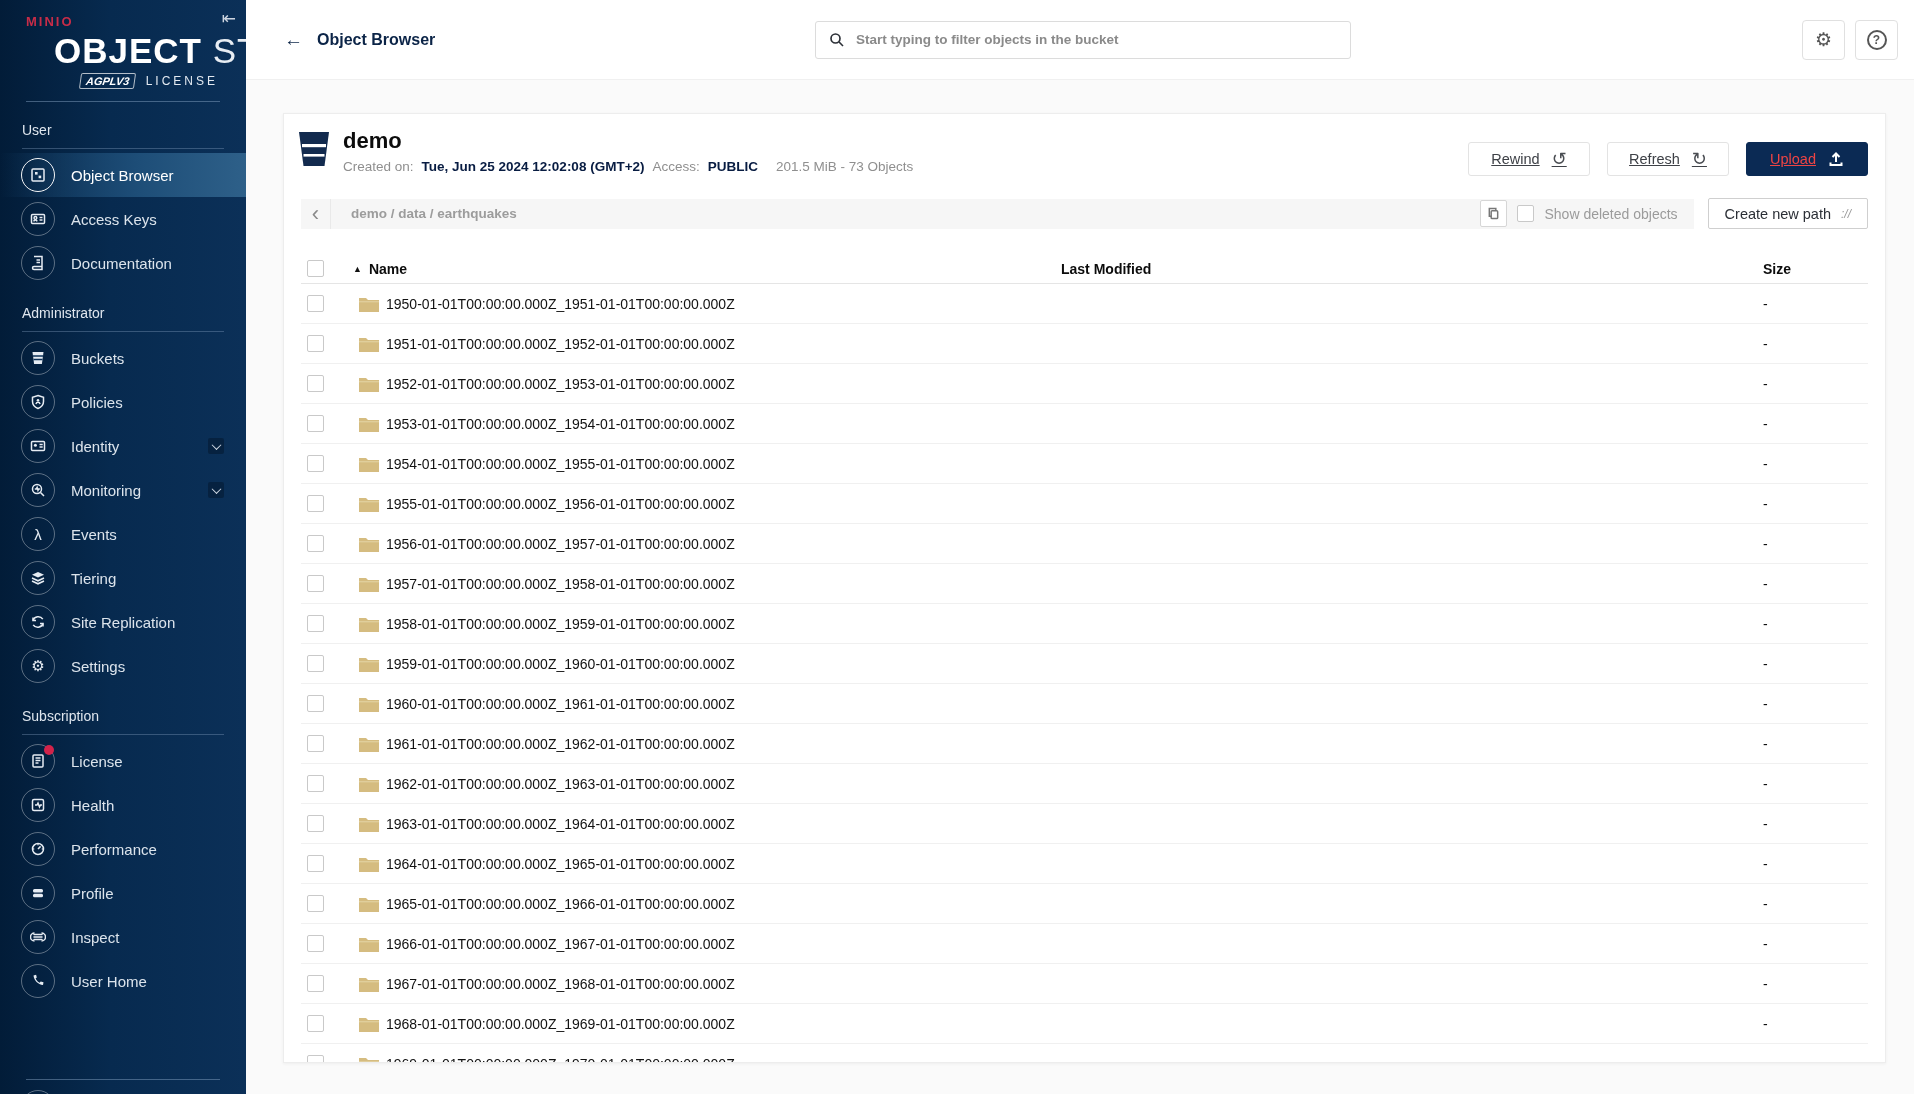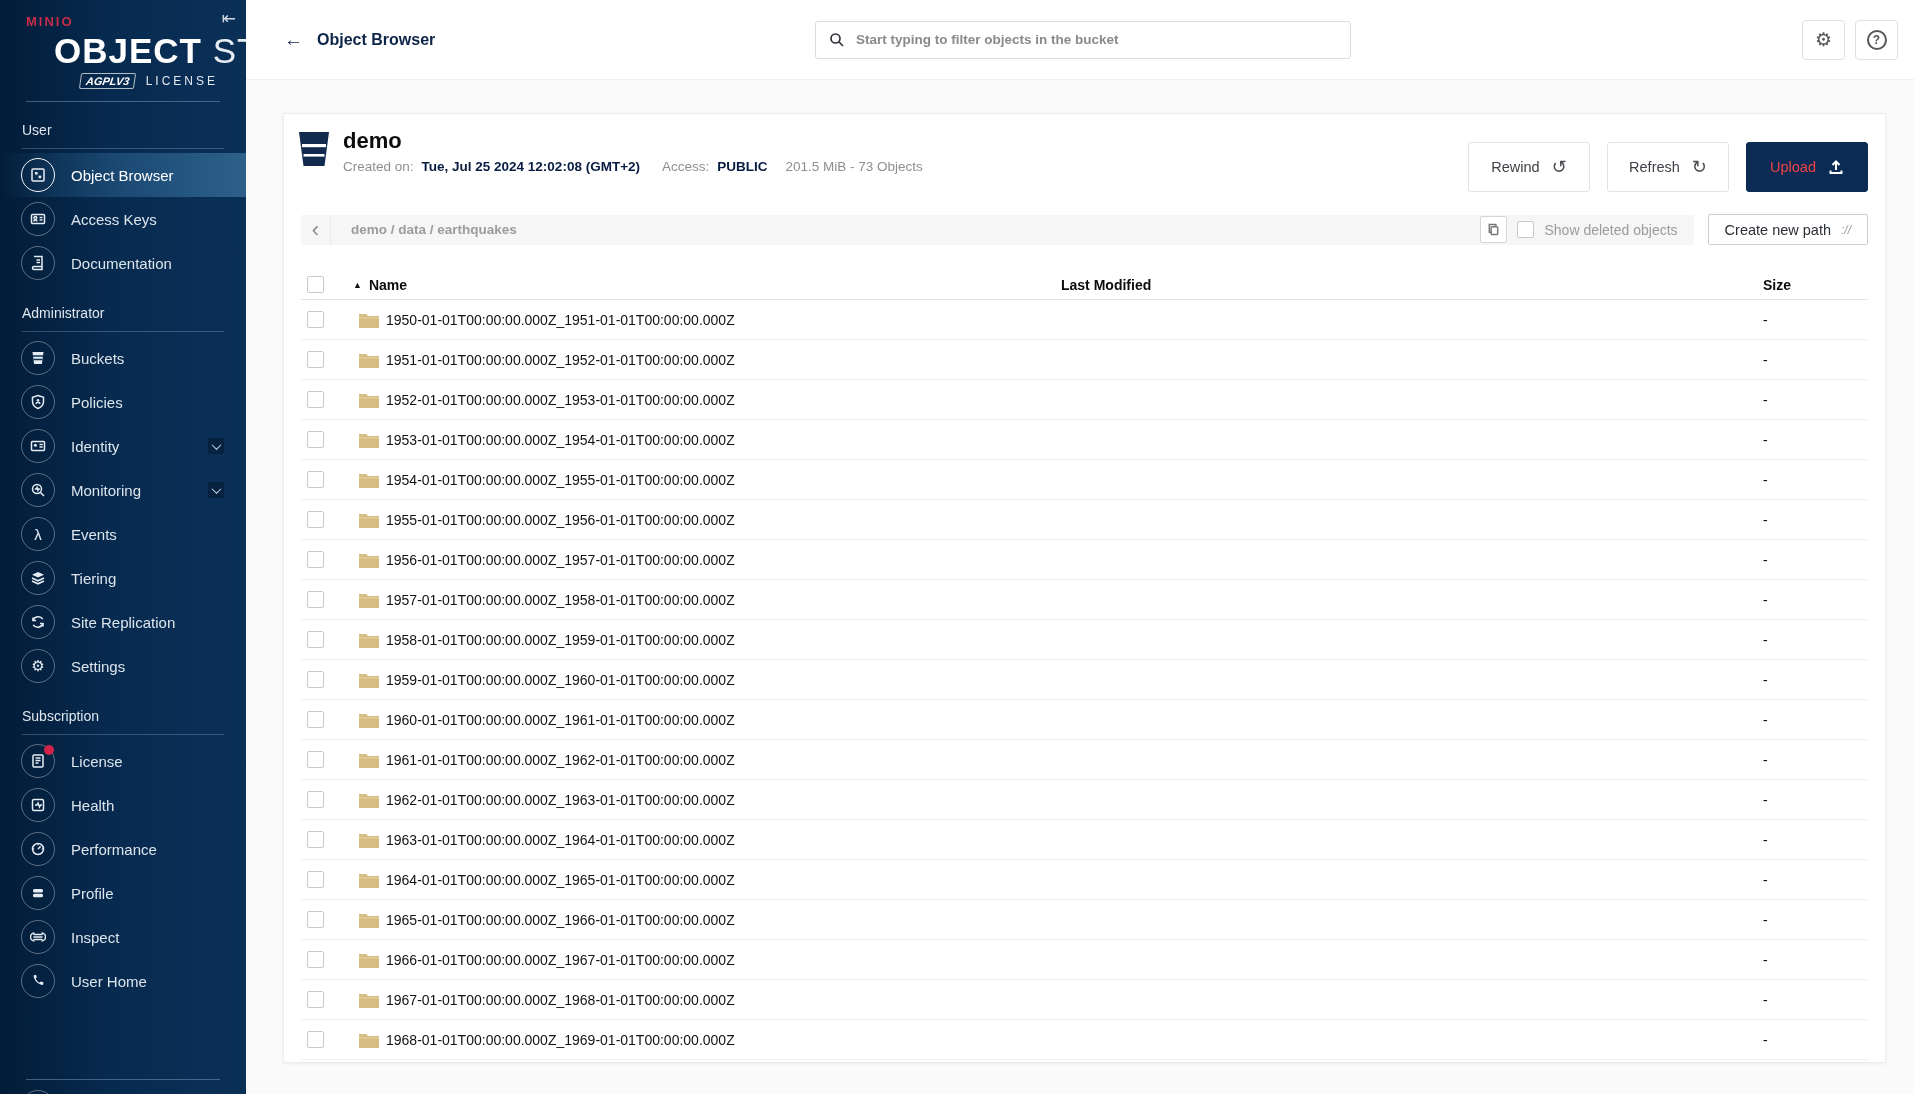--- a/index.html
+++ b/index.html
@@ -55,21 +55,21 @@
 
   .bucket-header { display:flex; align-items:flex-start; padding-top:15px; }
   .bucket-icon { width:34px; height:36px; margin:2px 12px 0 -4px; }
   .bucket-title-block { flex:1; min-width:0; }
   .bucket-name { font-size:22px; font-weight:bold; color:#0c0c0c; line-height:1.1; }
   .bucket-meta { display:flex; align-items:center; gap:8px; margin-top:6px; font-size:13.5px; }
   .meta-label { color:#8f8f8f; }
   .meta-value { color:#081c42; font-weight:bold; }
   .meta-usage { color:#8f8f8f; margin-left:10px; }
   .bucket-actions { display:flex; gap:17px; margin-top:13px; }
-  .btn { height:50px; display:flex; align-items:center; justify-content:center; gap:12px; padding:8px 20px; border:1px solid #e3e3e3; border-radius:3px; background:#fff; font-size:14.5px; color:#3e4147; cursor:pointer; min-width:122px; }
+  .btn { height:34px; display:flex; align-items:center; justify-content:center; gap:12px; padding:8px 20px; border:1px solid #e3e3e3; border-radius:3px; background:#fff; font-size:14.5px; color:#3e4147; cursor:pointer; min-width:122px;text-decoration:underline; }
   .btn .glyph { font-size:18px; color:#4a4d52; }
   .btn.primary { background:#0b2a54; border-color:#0b2a54; color:#ef4444; }
   .btn.primary svg { width:16px; height:16px; stroke:#fff; stroke-width:2; fill:none; }
 
   
   .path-row { display:flex; align-items:center; margin-top:22px; gap:14px; }
   .path-bar { flex:1; height:30px; background:#f6f6f6; display:flex; align-items:center; }
   .path-back { width:30px; height:30px; display:flex; align-items:center; justify-content:center; color:#8a8a8a; font-size:22px; border-right:1px solid #e9e9e9; cursor:pointer; line-height:1; }
   .path-text { flex:1; padding-left:20px; font-size:13.5px; font-weight:bold; color:#9c9c9c; }
   .copy-btn { width:27px; height:27px; background:#fff; border:1px solid #d6d6d6; border-radius:2px; display:flex; align-items:center; justify-content:center; margin-right:10px; cursor:pointer; }
@@ -308,22 +308,22 @@
         <div class="bucket-header">
           <svg class="bucket-icon" viewBox="0 0 34 36">
             <path d="M2 1h30l-4.5 34h-21z" fill="#122a4e"></path>
             <rect x="5" y="13" width="24" height="3.2" fill="#ffffff"></rect>
             <rect x="6.5" y="23" width="21" height="2.6" fill="#ffffff"></rect>
           </svg>
           <div class="bucket-title-block">
             <div class="bucket-name">demo</div>
             <div class="bucket-meta">
               <span class="meta-label">Created on:</span>
-              <span class="meta-value">Tue, Jul 25 2024 12:02:08 (GMT+2)</span>
-              <span class="meta-label" style="margin-left:14px">Access:</span>
+              <span class="meta-value">Tue, Jun 25 2024 12:02:08 (GMT+2)</span>
+              <span class="meta-label" style="">Access:</span>
               <span class="meta-value">PUBLIC</span>
               <span class="meta-usage">201.5 MiB - 73 Objects</span>
             </div>
           </div>
           <div class="bucket-actions">
             <button class="btn">
               <span>Rewind</span>
               <span class="glyph">↺</span>
             </button>
             <button class="btn">

